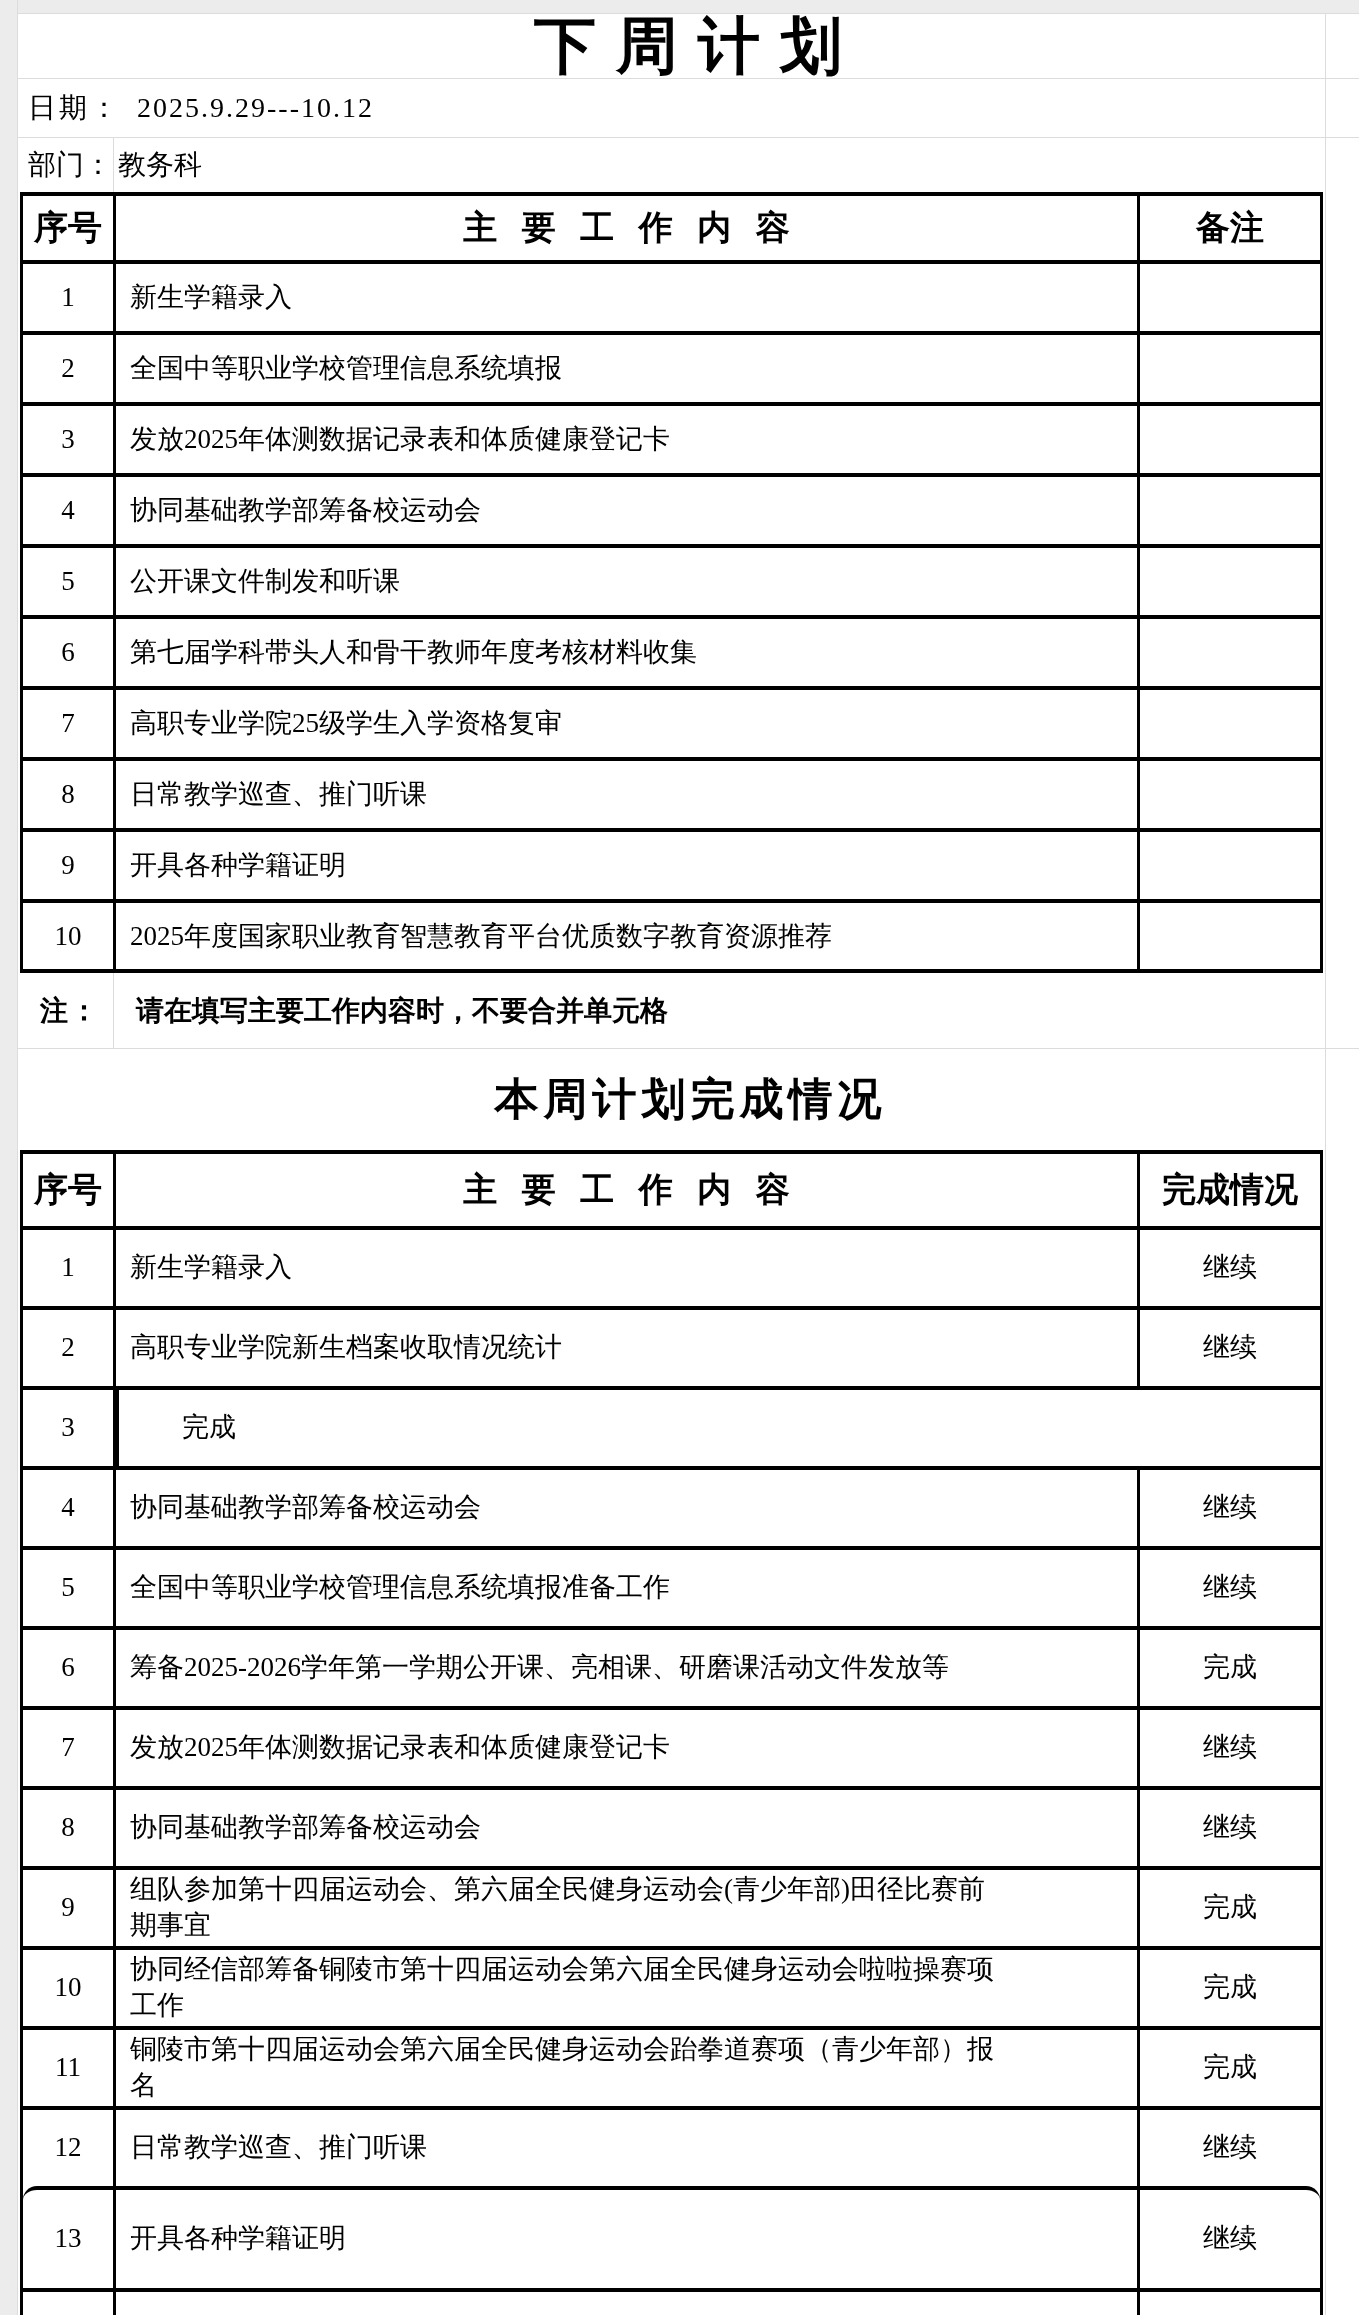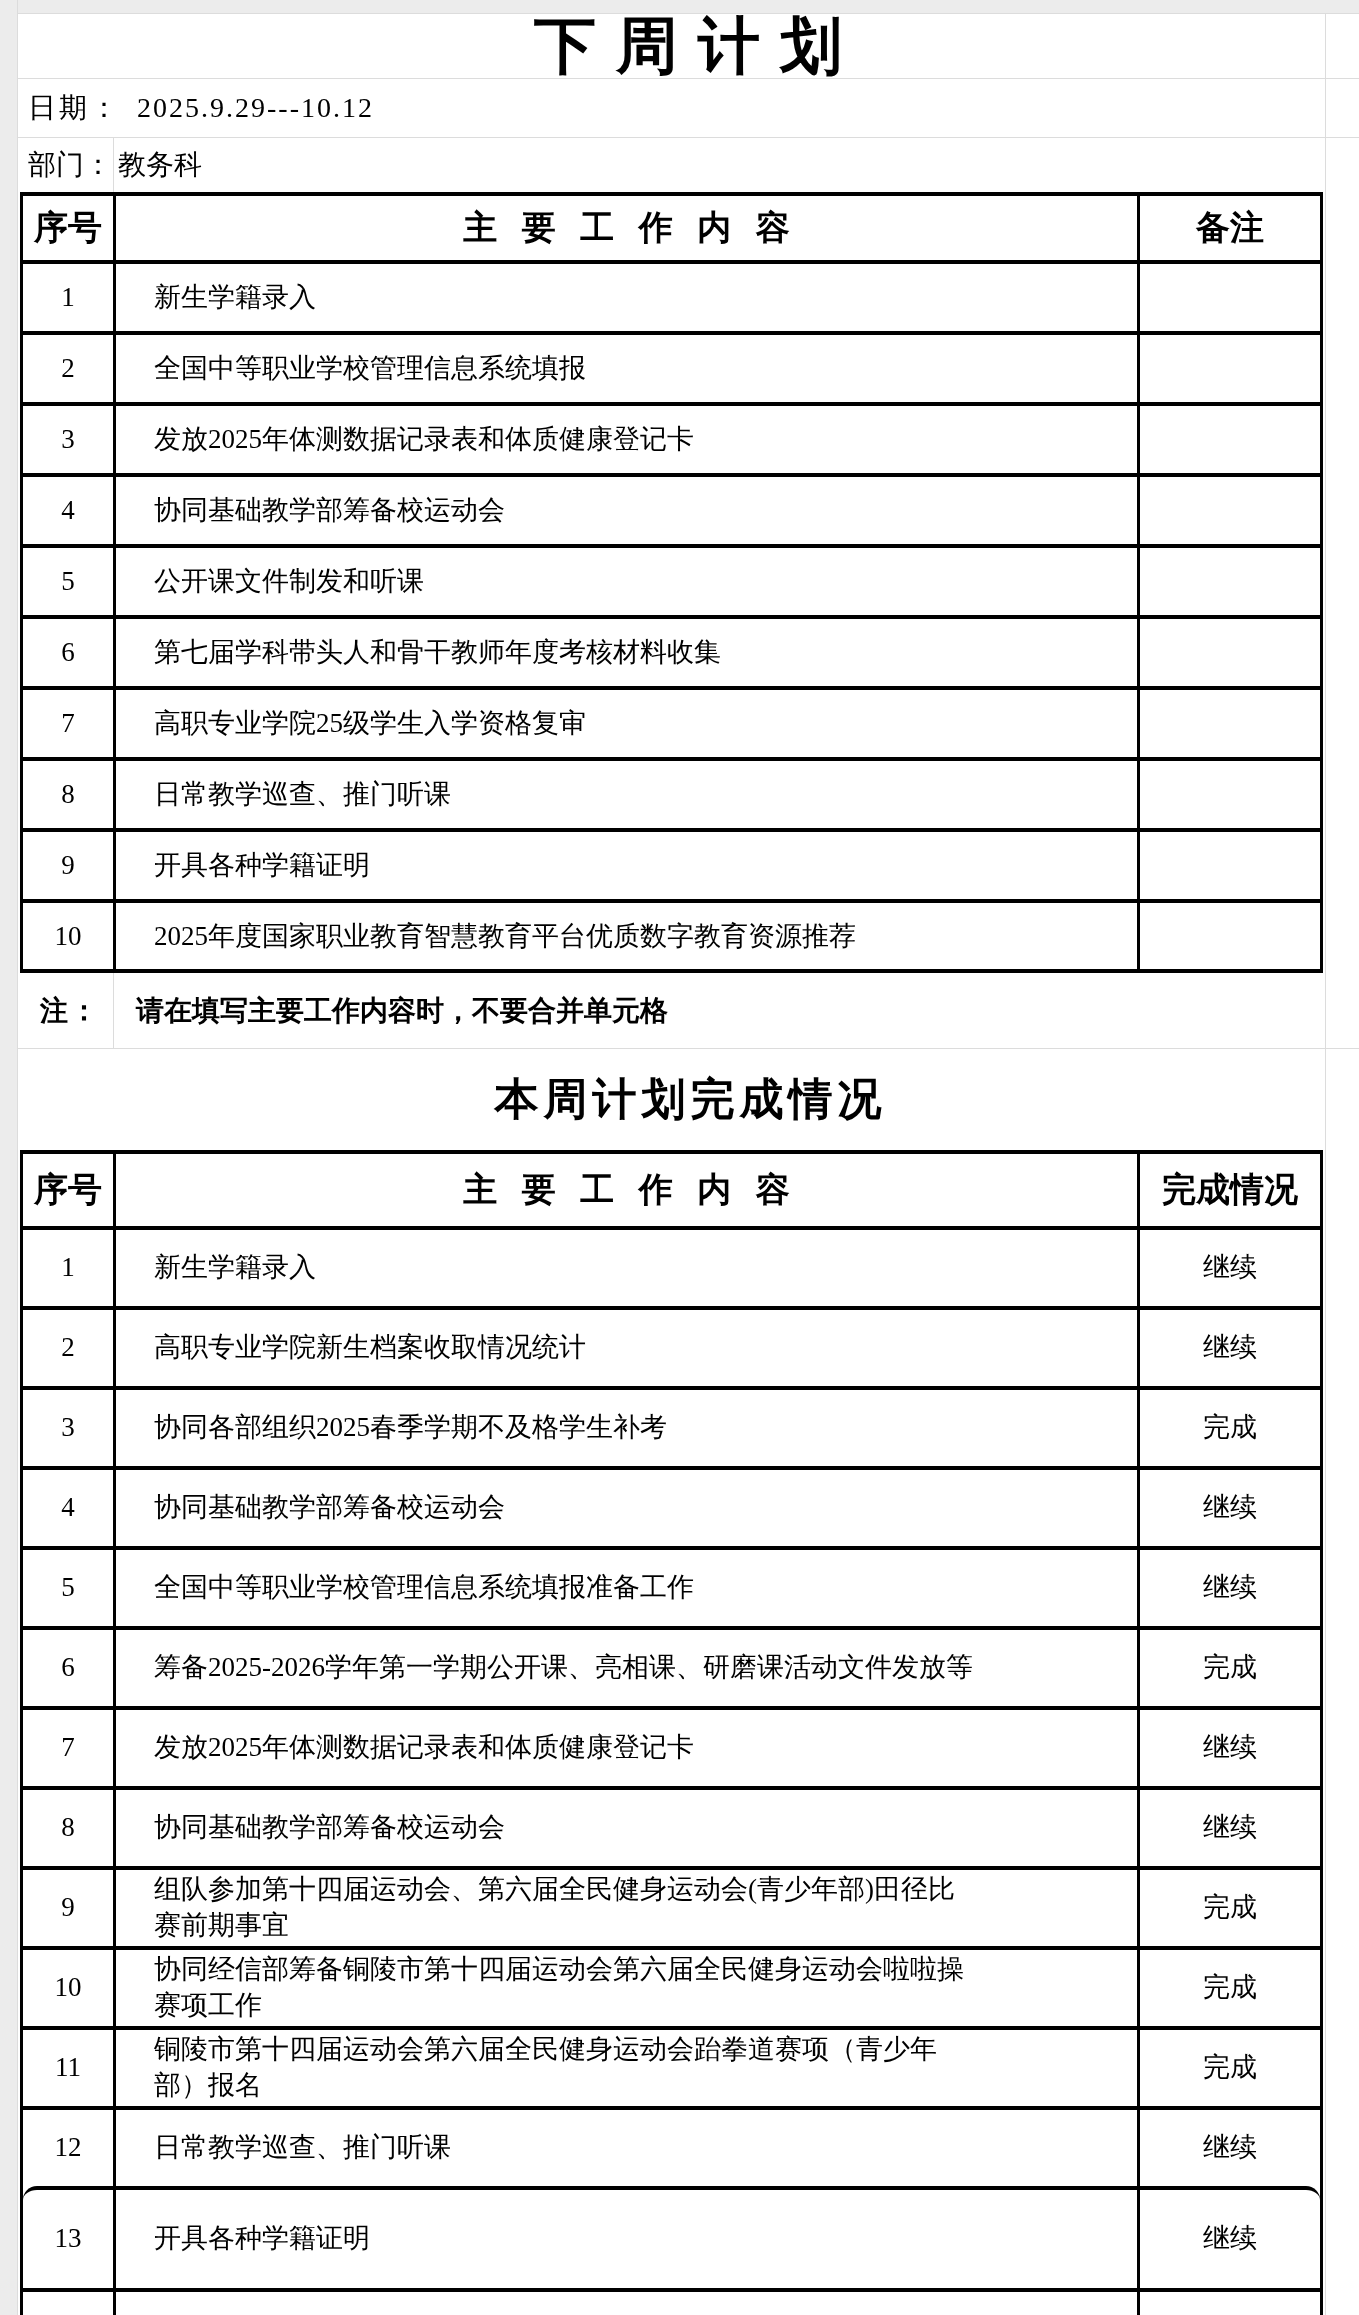--- a/index.html
+++ b/index.html
@@ -25,21 +25,21 @@
   .cap-label{padding-left:8px;letter-spacing:3px;}
   .date-val{margin-left:16px;letter-spacing:2px;}
   .dept-val{margin-left:6px;}
 
   
   .tbl{position:absolute;left:20px;width:1303px;background:#fff;
     border:3px solid #000;border-top-width:4px;border-bottom-width:4px;
     box-sizing:border-box;overflow:hidden;}
   .t1{top:192px;height:781px;}
   .t2{top:1150px;height:1175px;}
-  .trow{display:flex;position:relative;box-sizing:border-box;gap:24px;}
+  .trow{display:flex;position:relative;box-sizing:border-box;}
   .trow + .trow{border-top:4px solid #000;}
   
   .trow::before{content:"";position:absolute;left:calc(100% + 6px);top:-2px;width:32px;height:1px;background:#dcdcdc;}
   .trow.hdr::before{top:-4px;}
   .tbl::after{content:"";position:absolute;left:calc(100% + 6px);bottom:-3px;width:32px;height:1px;background:#dcdcdc;}
   .c{box-sizing:border-box;display:flex;align-items:center;font-size:27px;line-height:1.32;}
   .c.no{width:93px;border-right:3px solid #000;justify-content:center;}
   .c.main{flex:1;padding:4px 140px 4px 14px;}
   .c.side{width:183px;border-left:3px solid #000;justify-content:center;text-align:center;}
   .hdr{height:64px;font-weight:bold;}
@@ -159,21 +159,20 @@
     <div class="c main">新生学籍录入</div>
     <div class="c side">继续</div>
   </div>
   <div class="trow body">
     <div class="c no">2</div>
     <div class="c main">高职专业学院新生档案收取情况统计</div>
     <div class="c side">继续</div>
   </div>
   <div class="trow body">
     <div class="c no">3</div>
-    <div class="c main">协同各部组织2025春季学期不及格学生补考</div>
     <div class="c side">完成</div>
   </div>
   <div class="trow body">
     <div class="c no">4</div>
     <div class="c main">协同基础教学部筹备校运动会</div>
     <div class="c side">继续</div>
   </div>
   <div class="trow body">
     <div class="c no">5</div>
     <div class="c main">全国中等职业学校管理信息系统填报准备工作</div>

